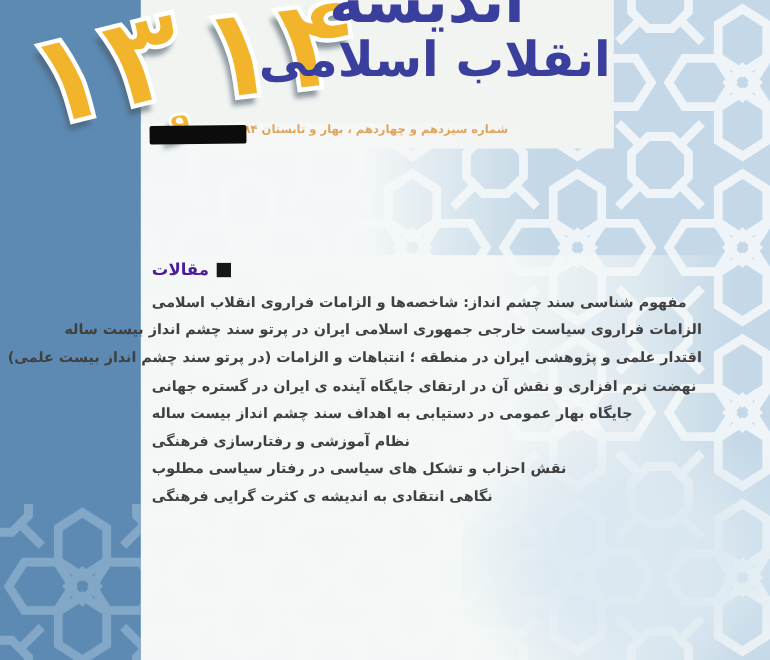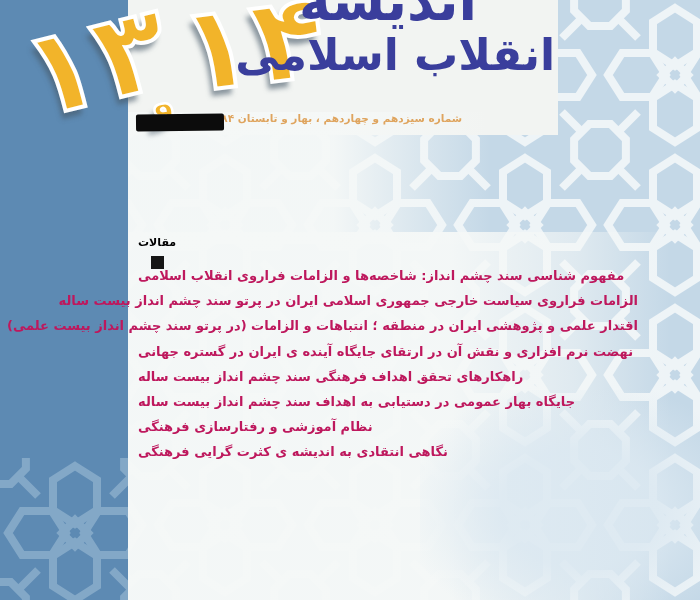--- a/index.html
+++ b/index.html
@@ -35,24 +35,24 @@
   .title-block{right:145px;top:-26px;direction:rtl;text-align:right;color:#3a3e9c;font-weight:bold;}
   .title-line1{font-size:54px;line-height:1.05;padding-left:0;padding-right:78px;}
   .title-line2{font-size:44px;line-height:1.0;margin-top:2px;letter-spacing:1px;}
   
   .issue-info{left:150px;top:112px;width:312px;direction:rtl;text-align:right;
     font-size:10.5px;font-weight:bold;color:#dd9c4e;white-space:nowrap;opacity:.9;}
   .redaction-bar{left:136px;top:114px;width:88px;height:17px;background:#0c0c0c;
     border-radius:2px;transform:rotate(-.6deg);}
   
   .section-heading{left:138px;top:236px;display:flex;align-items:center;gap:7px;
-    color:#000000;font-weight:bold;font-size:11px;flex-direction:column;}
+    color:#4c1d95;font-weight:bold;font-size:15px;}
   .bullet-square{width:13px;height:13px;background:#161616;display:inline-block;}
   .article-list{left:138px;top:263px;width:500px;direction:rtl;text-align:left;
-    color:#be185d;font-weight:bold;font-size:13px;list-style:none;margin:0;padding:0;}
+    color:#404040;font-weight:bold;font-size:13px;list-style:none;margin:0;padding:0;}
   .article-list li{height:25.2px;line-height:25.2px;white-space:nowrap;}
 </style>
 </head>
 <body>
 
 <div class="cover">
 
   <svg class="abs bg" width="700" height="600">
     <defs>
       <g id="tg" fill="none" stroke-width="8" stroke-linejoin="miter">
@@ -103,19 +103,19 @@
   <div class="abs section-heading">
     <span>مقالات</span>
     <span class="bullet-square"></span>
   </div>
 
   <ul class="abs article-list">
     <li>مفهوم شناسی سند چشم انداز: شاخصه‌ها و الزامات فراروی انقلاب اسلامی</li>
     <li>الزامات فراروی سیاست خارجی جمهوری اسلامی ایران در پرتو سند چشم انداز بیست ساله</li>
     <li>اقتدار علمی و پژوهشی ایران در منطقه ؛ انتباهات و الزامات (در پرتو سند چشم انداز بیست علمی)</li>
     <li>نهضت نرم افزاری و نقش آن در ارتقای جایگاه آینده ی ایران در گستره جهانی</li>
-    <li>راهکارهای تحقق اهداف فرهنگی سند چشم انداز بیست ساله</li>
     <li>جایگاه بهار عمومی در دستیابی به اهداف سند چشم انداز بیست ساله</li>
     <li>نظام آموزشی و رفتارسازی فرهنگی</li>
+    <li>نقش احزاب و تشکل های سیاسی در رفتار سیاسی مطلوب</li>
     <li>نگاهی انتقادی به اندیشه ی کثرت گرایی فرهنگی</li>
   </ul>
 
 </div>
 
 </body></html>

